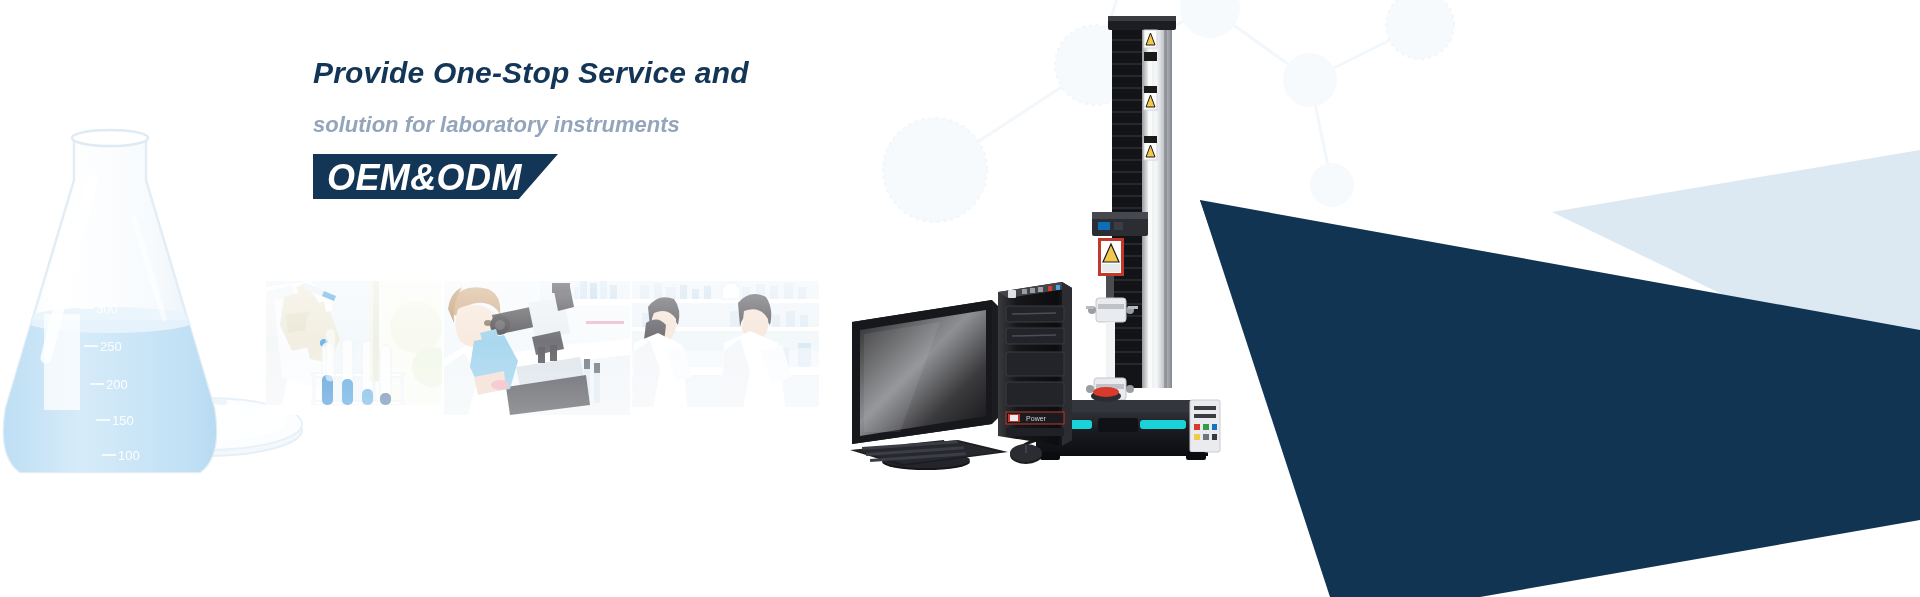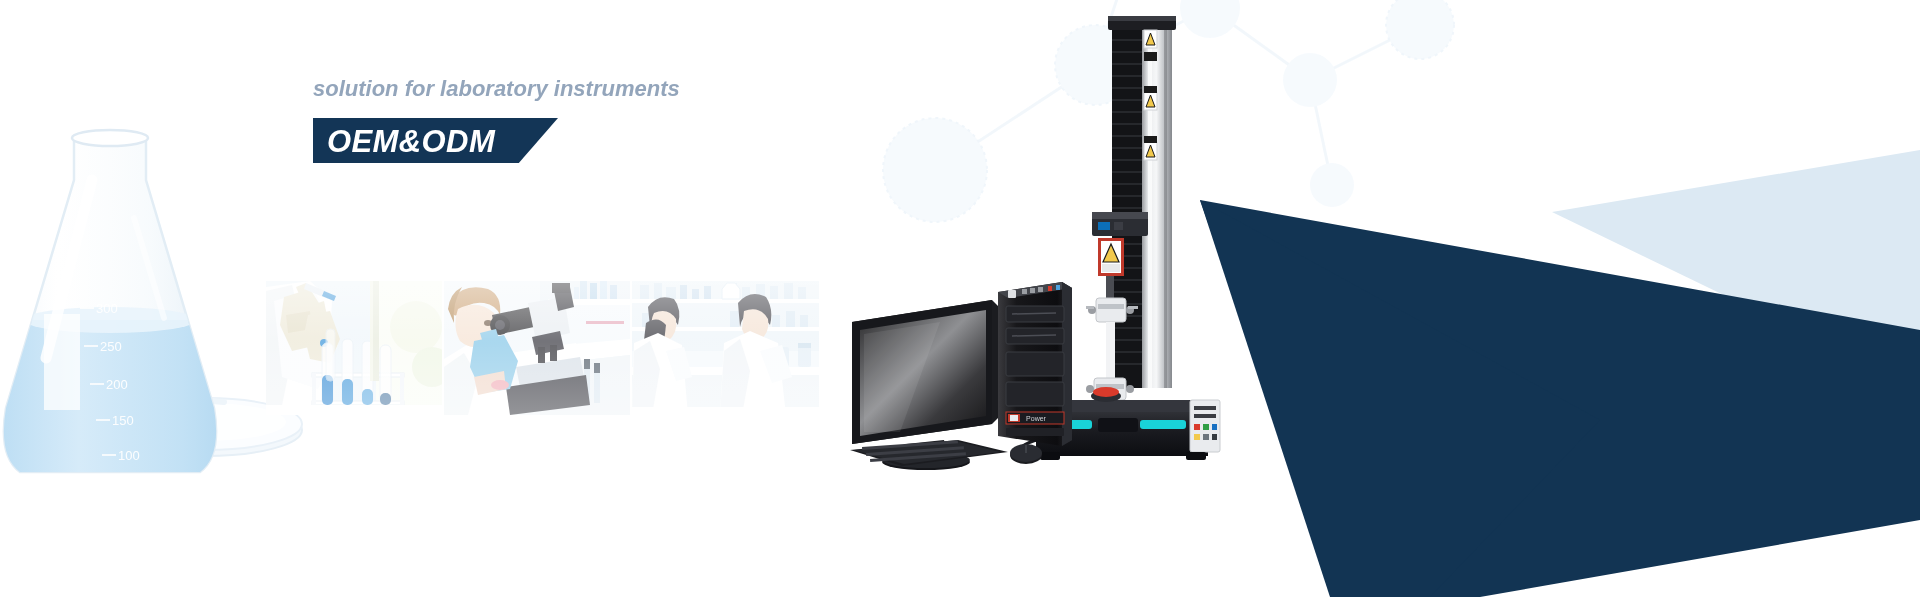--- a/index.html
+++ b/index.html
@@ -72,21 +72,21 @@
     width:245px; height:45px;
     background:#133556;
     -webkit-clip-path: polygon(0 0, 100% 0, 84% 100%, 0 100%);
     clip-path: polygon(0 0, 100% 0, 84% 100%, 0 100%);
   }
   .badge-text {
     position:absolute;
     left:14px; top:3px;
     font-style:italic;
     font-weight:bold;
-    font-size:31px;
+    font-size:36px;
     line-height:42px;
     color:#ffffff;
     letter-spacing:.4px;
     white-space:nowrap;
   }
 
   
   .photo-strip {
     position:absolute;
     left:266px; top:281px;
@@ -217,20 +217,21 @@
         <line x1="102" y1="276" x2="116" y2="276"></line>
         <line x1="108" y1="312" x2="122" y2="312"></line>
         <line x1="114" y1="347" x2="128" y2="347"></line>
       </g>
 
       <rect x="56" y="206" width="36" height="96" fill="#ffffff" opacity=".75"></rect>
     </g>
   </svg>
 
   <div class="headline">
+    <div class="line1">Provide One-Stop Service and</div>
     <div class="line2">solution for laboratory instruments</div>
     <div class="badge-wrap">
       <div class="badge"></div>
       <div class="badge-text">OEM&amp;ODM</div>
     </div>
   </div>
 
   <div class="photo-strip">
 
     <div class="photo p1">

